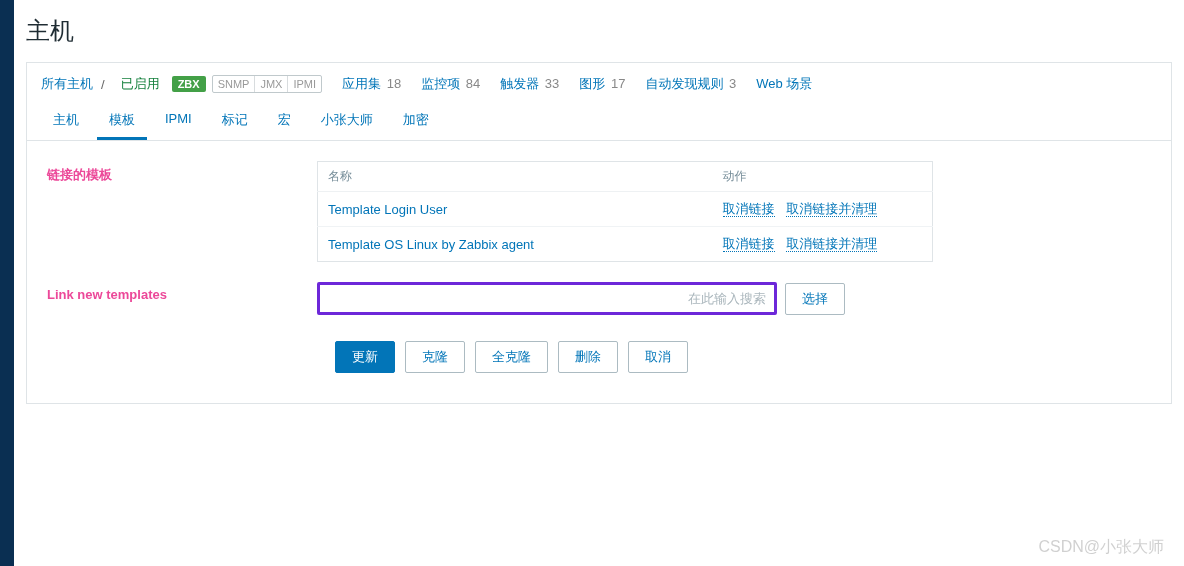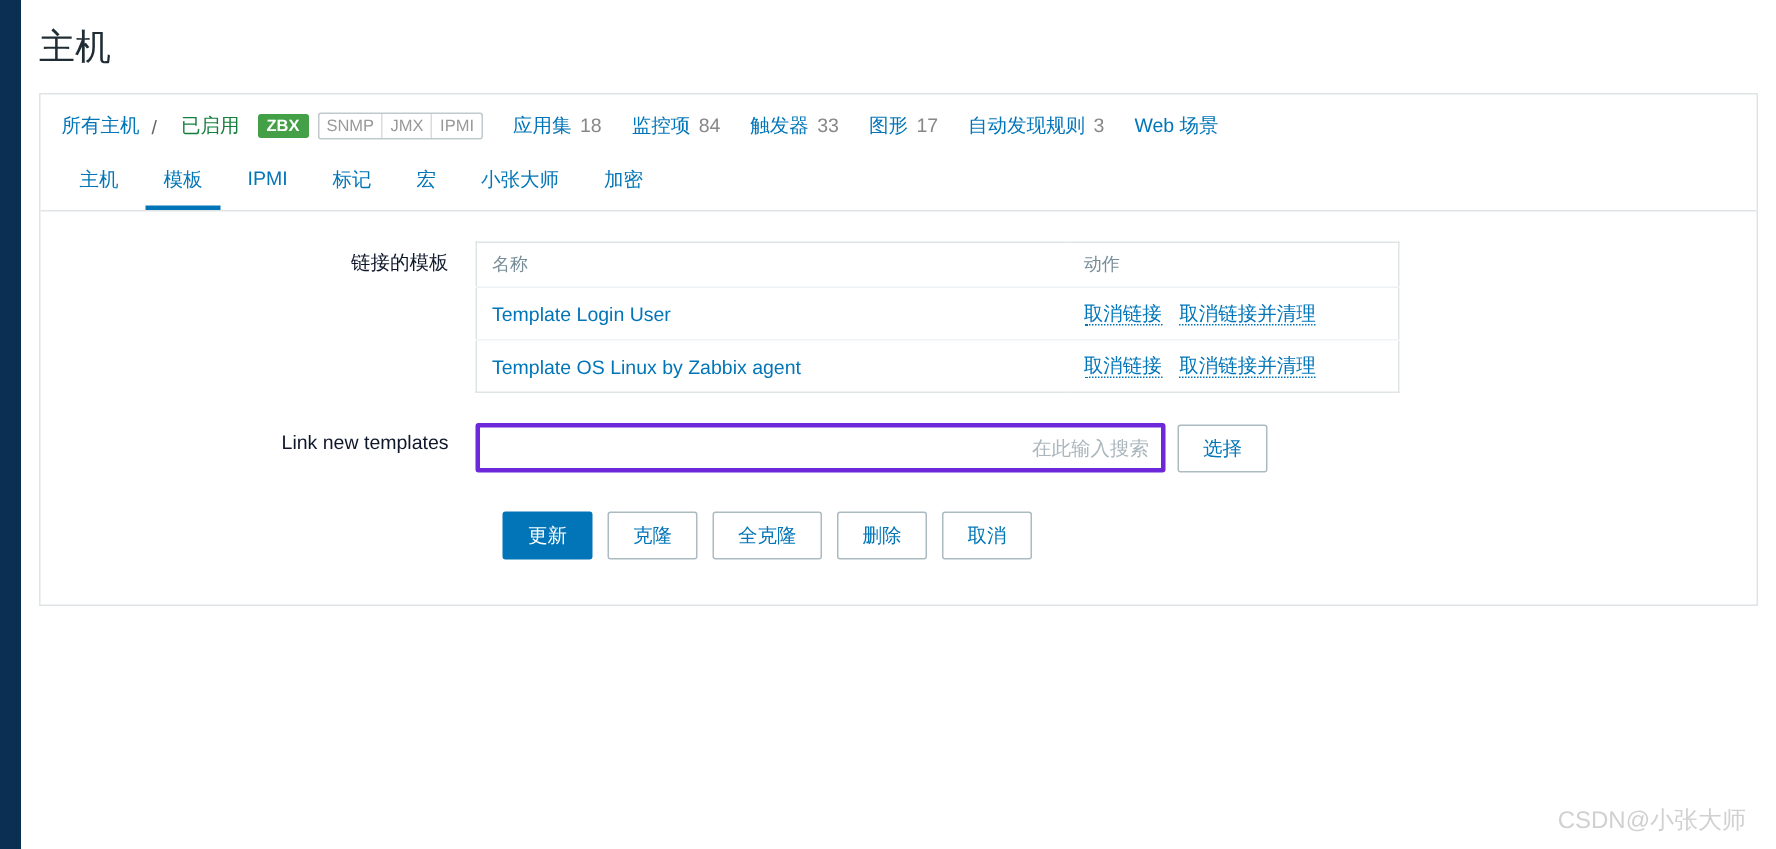--- a/index.html
+++ b/index.html
@@ -119,24 +119,25 @@
     .form-section {
       padding: 20px 20px 30px 20px;
     }
     .form-row {
       display: flex;
       align-items: flex-start;
       margin-bottom: 20px;
     }
     .form-label {
       width: 270px;
-      text-align: right;
+      text-align: left;
       padding-right: 18px;
       padding-top: 5px;
-      color: #0f172a;
+      color: #ec4899;
+      font-weight: bold;
     }
     .form-field {
       flex: 1;
     }
     .templates-table {
       border: 1px solid #dfe4e7;
       border-collapse: collapse;
       width: 616px;
     }
     .templates-table th {

